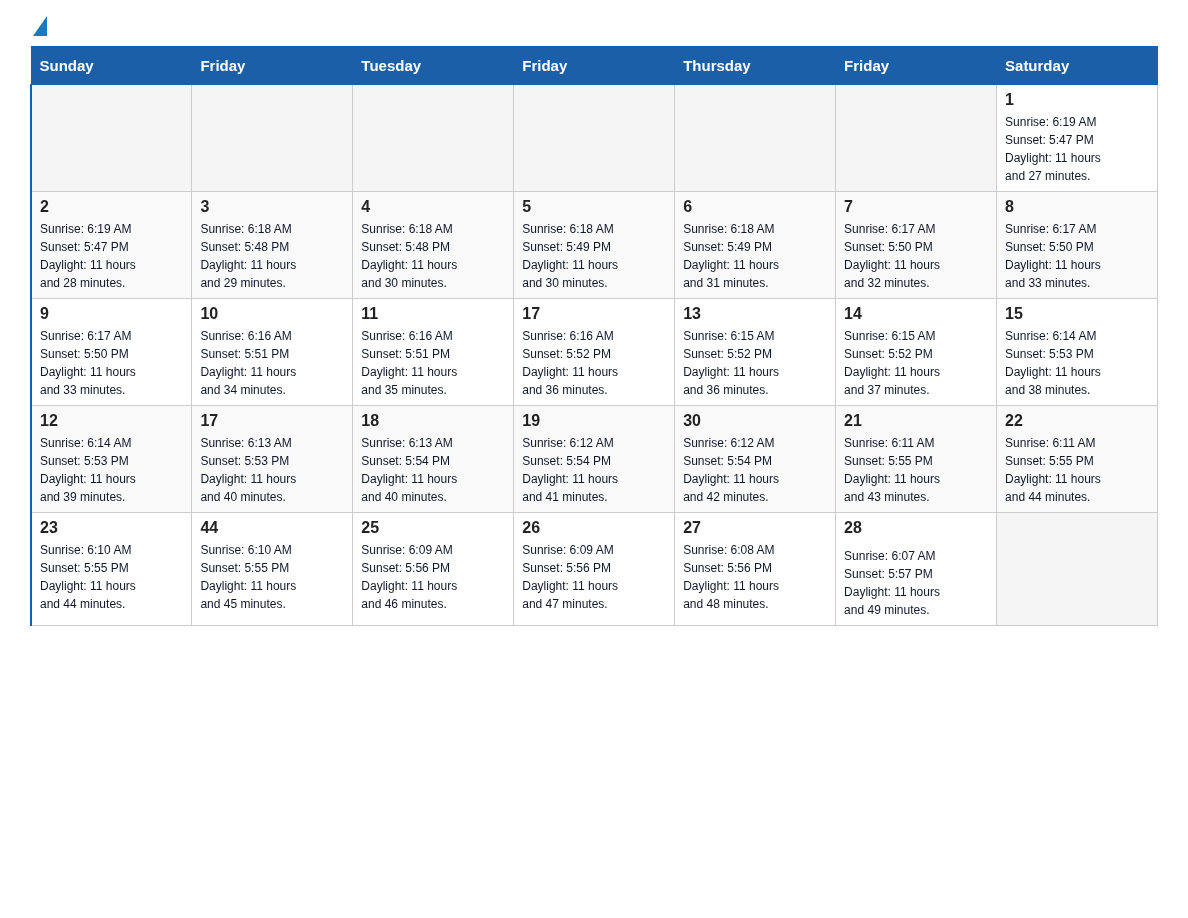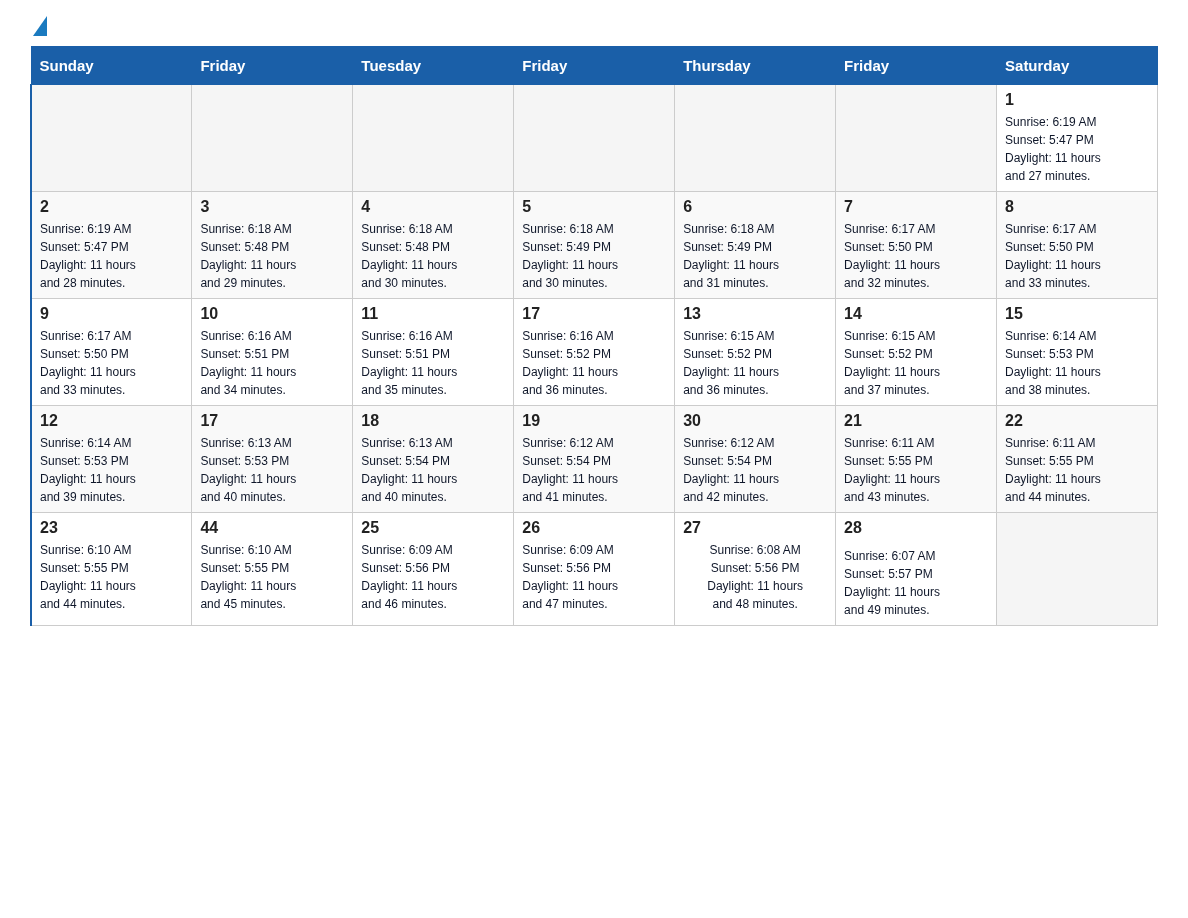--- a/index.html
+++ b/index.html
@@ -324,21 +324,21 @@
         </td>
         <td>
           <span class="day-number">26</span>
           <div class="day-info" style="white-space: pre-line;">Sunrise: 6:09 AM
 Sunset: 5:56 PM
 Daylight: 11 hours
 and 47 minutes.</div>
         </td>
         <td>
           <span class="day-number">27</span>
-          <div class="day-info" style="white-space: pre-line; text-align: center;">Sunrise: 6:08 AM
+          <div class="day-info" style="white-space: pre-line;">Sunrise: 6:08 AM
 Sunset: 5:56 PM
 Daylight: 11 hours
 and 48 minutes.</div>
         </td>
         <td>
           <span class="day-number">28</span>
           <div class="day-info" style="white-space: pre-line; margin-top: 10px;">Sunrise: 6:07 AM
 Sunset: 5:57 PM
 Daylight: 11 hours
 and 49 minutes.</div>

